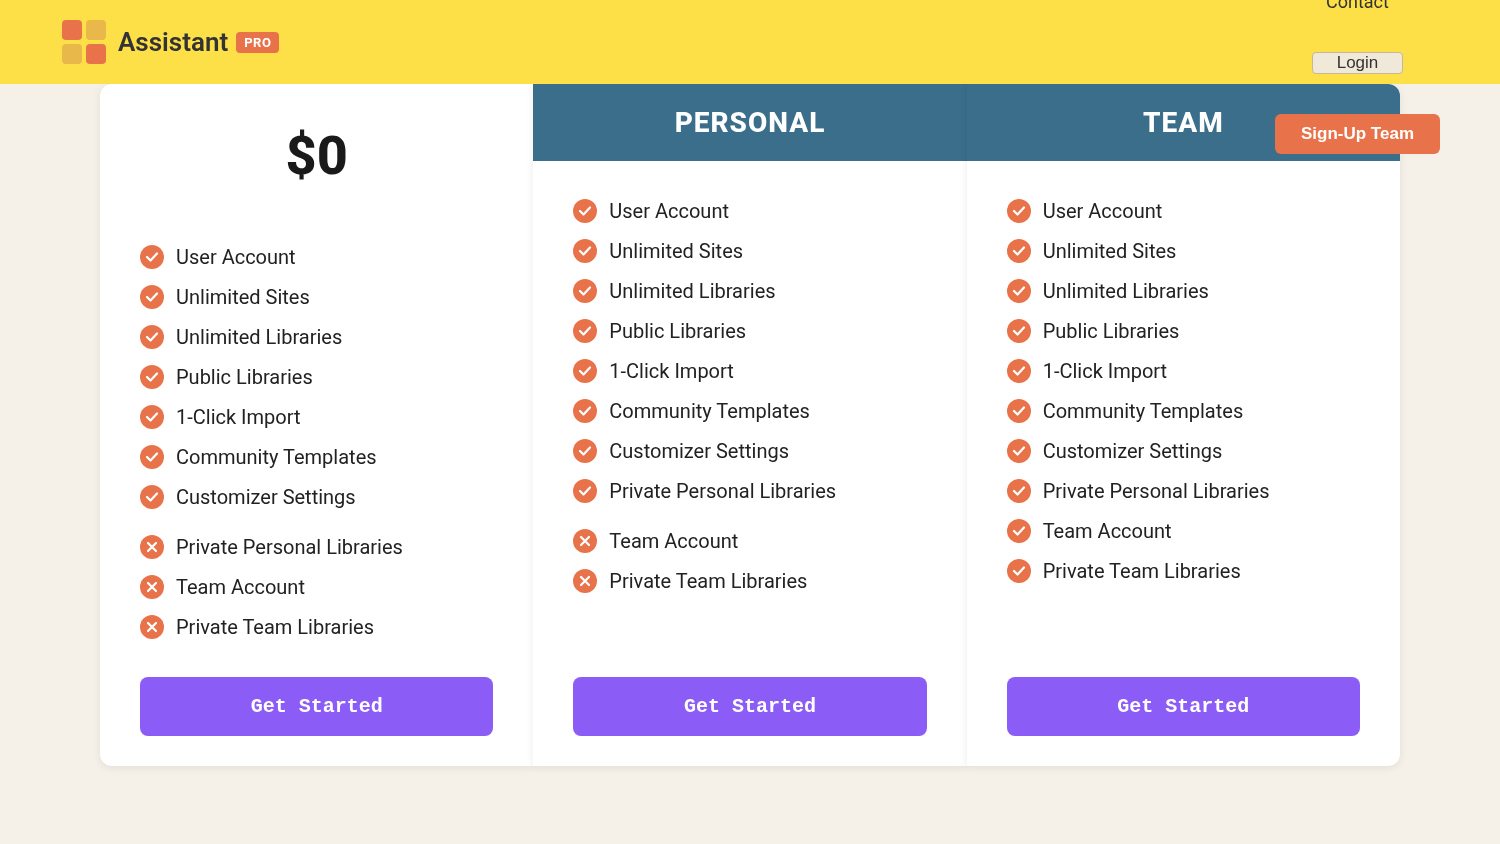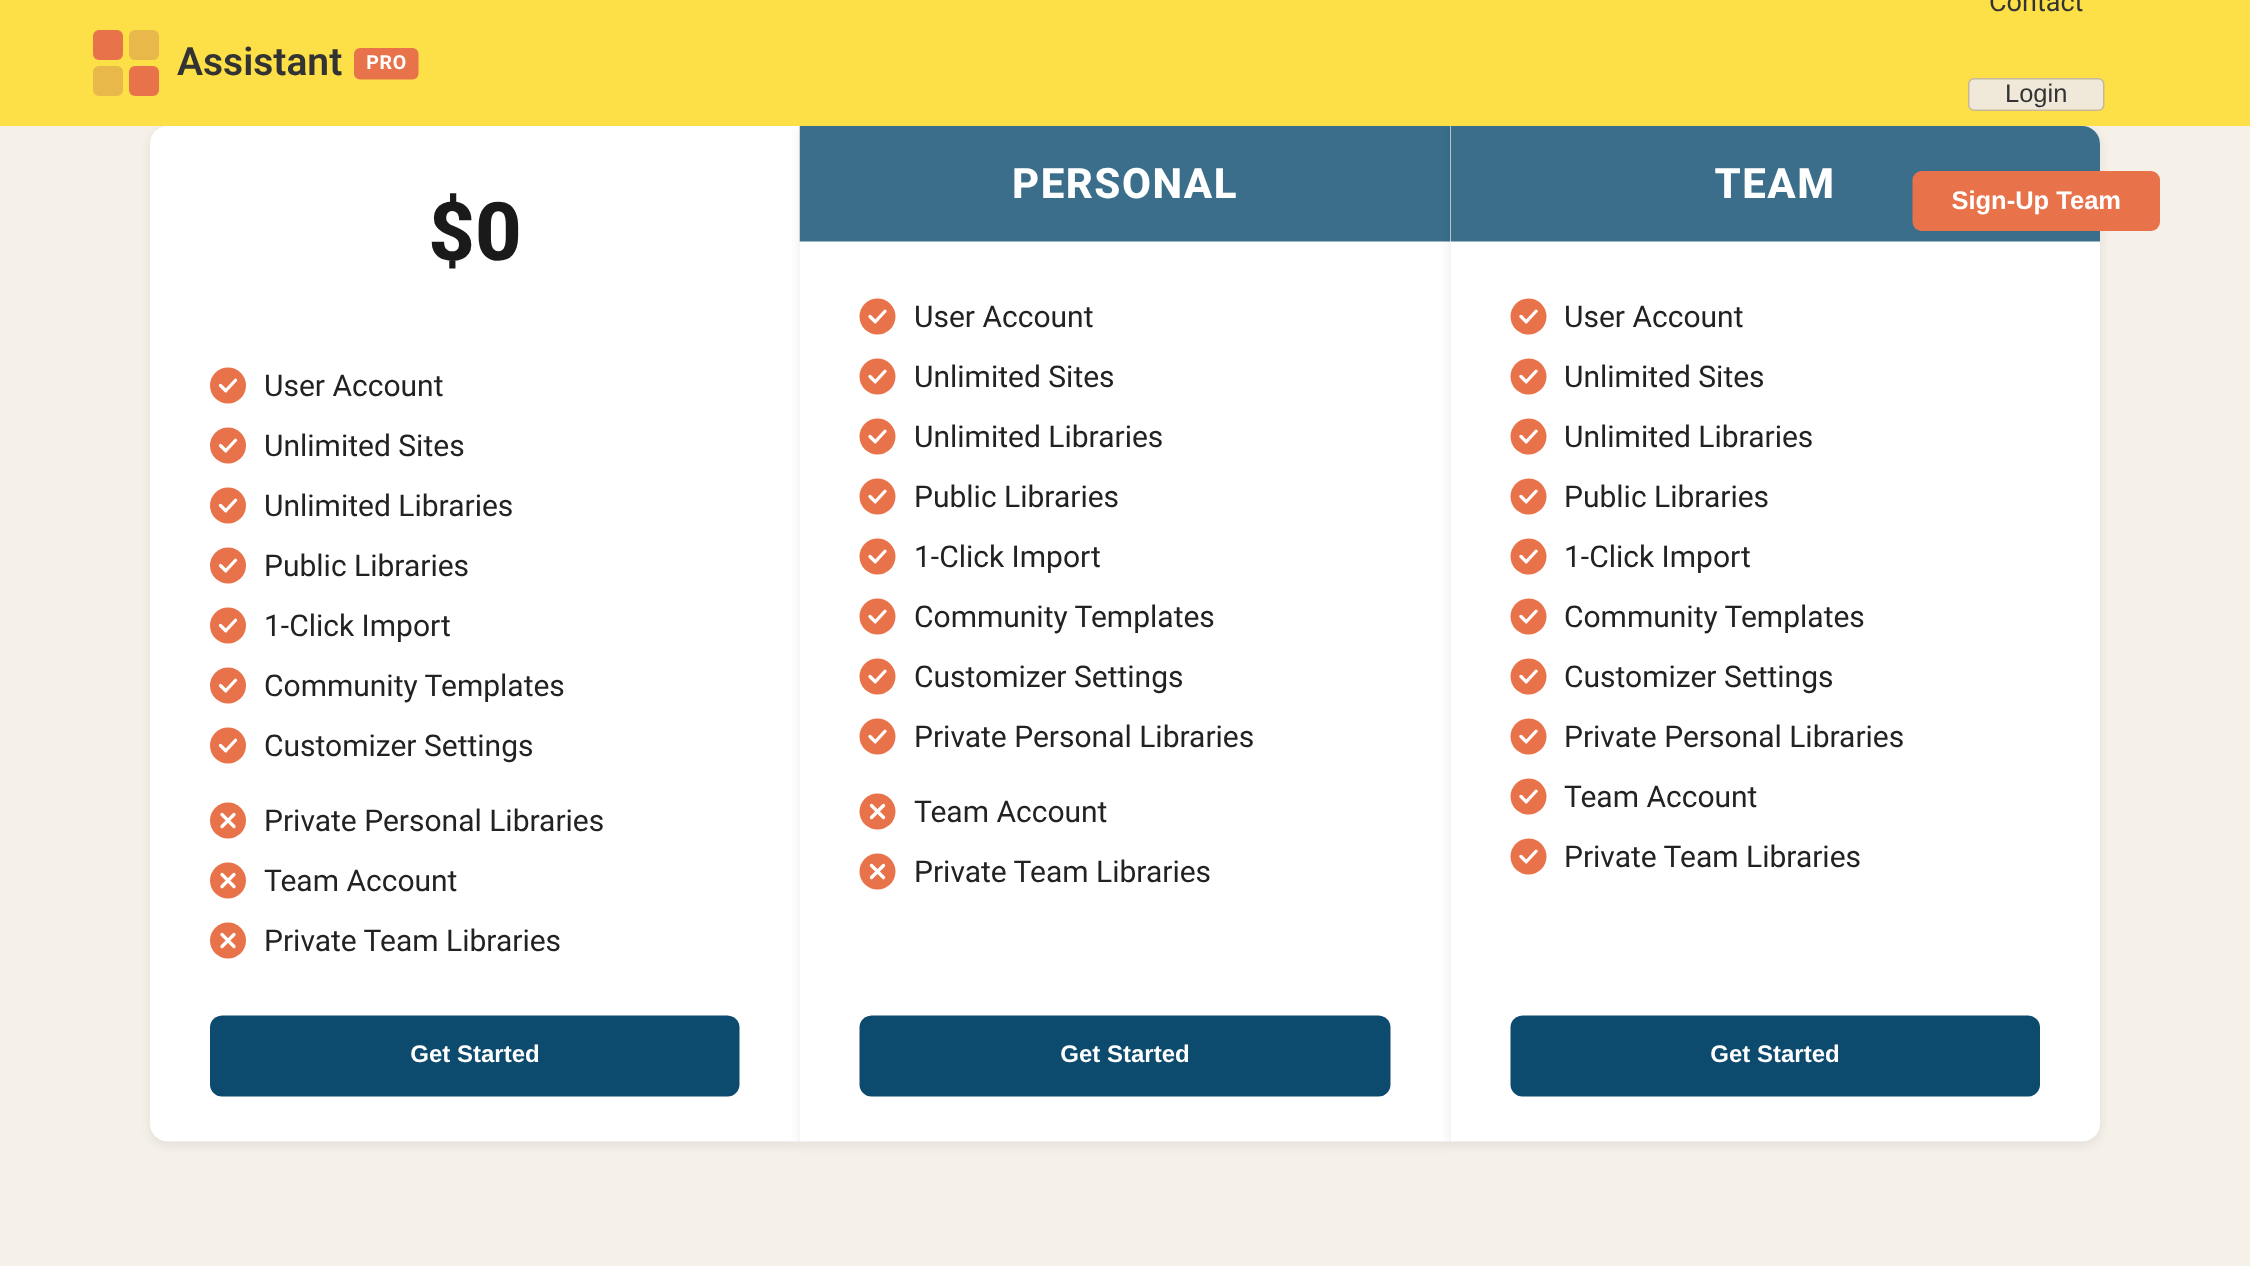--- a/index.html
+++ b/index.html
@@ -194,30 +194,31 @@
     .feature-icon.cross {
       background: #e8734a;
       color: white;
     }
 
     .feature-spacer {
       height: 10px;
     }
 
     .get-started-btn {
-      background: #0c4a6e;
+      background: #8b5cf6;
       color: white;
       border: none;
       border-radius: 8px;
-      font-size: 16px;
+      font-size: 20px;
       font-weight: 700;
       padding: 18px;
       width: 100%;
       cursor: pointer;
       margin-top: auto;
+      font-family: Liberation Mono, monospace;
     }
   </style>
 </head>
 <body>
 
 <header class="header">
   <div class="logo-area">
 
     <svg class="logo-icon" viewBox="0 0 48 48" fill="none">
       <rect x="2" y="2" width="20" height="20" rx="4" fill="#e8734a"></rect>

